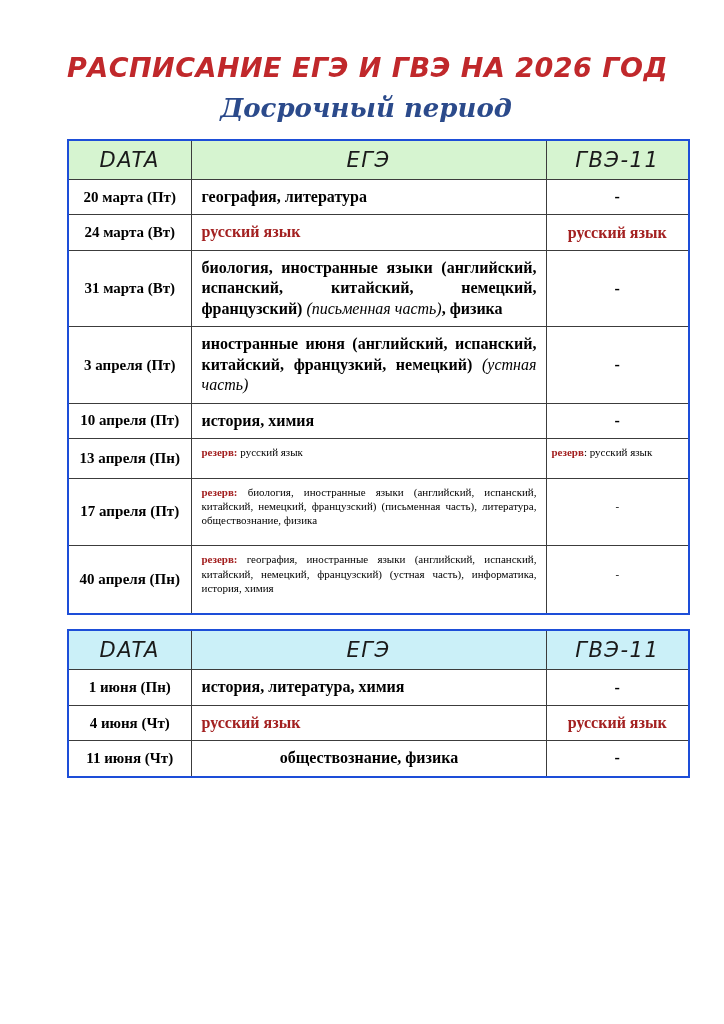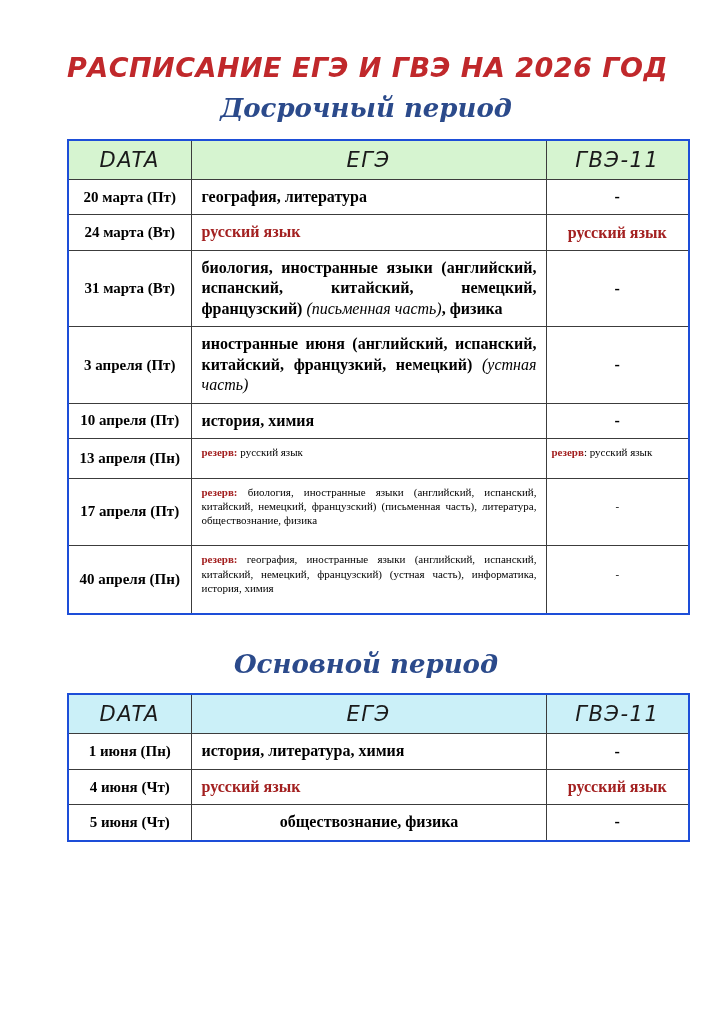--- a/index.html
+++ b/index.html
@@ -150,21 +150,20 @@
           <td class="gve-cell align-center"><span class="seg-r">-</span></td>
         </tr>
         <tr class="small">
           <td class="date-cell">40 апреля (Пн)</td>
           <td class="ege-cell align-justify"><span class="seg-rb">резерв:</span><span class="seg-r"> география, иностранные языки (английский, испанский, китайский, немецкий, французский) (устная часть), информатика, история, химия</span></td>
           <td class="gve-cell align-center"><span class="seg-r">-</span></td>
         </tr>
       </tbody>
   </table>
 
-  <h2 class="section-subtitle subtitle-main">Основной период</h2>
 
   <table class="period-table table-main">
     <colgroup>
       <col class="c-date">
         <col class="c-ege">
         <col class="c-gve">
     </colgroup>
     <thead>
       <tr>
         <th style="background: rgb(203, 240, 248);">DATA</th>
@@ -177,20 +176,20 @@
           <td class="date-cell">1 июня (Пн)</td>
           <td class="ege-cell align-left"><span class="seg-b">история, литература, химия</span></td>
           <td class="gve-cell align-center"><span class="seg-b">-</span></td>
         </tr>
         <tr>
           <td class="date-cell">4 июня (Чт)</td>
           <td class="ege-cell align-left"><span class="seg-rb">русский язык</span></td>
           <td class="gve-cell align-center"><span class="seg-rb">русский язык</span></td>
         </tr>
         <tr>
-          <td class="date-cell">5 июня (Чт)</td>
+          <td class="date-cell">11 июня (Чт)</td>
           <td class="ege-cell align-center"><span class="seg-b">обществознание, физика</span></td>
           <td class="gve-cell align-center"><span class="seg-b">-</span></td>
         </tr>
       </tbody>
   </table>
 
 </div>
 
 </body></html>

